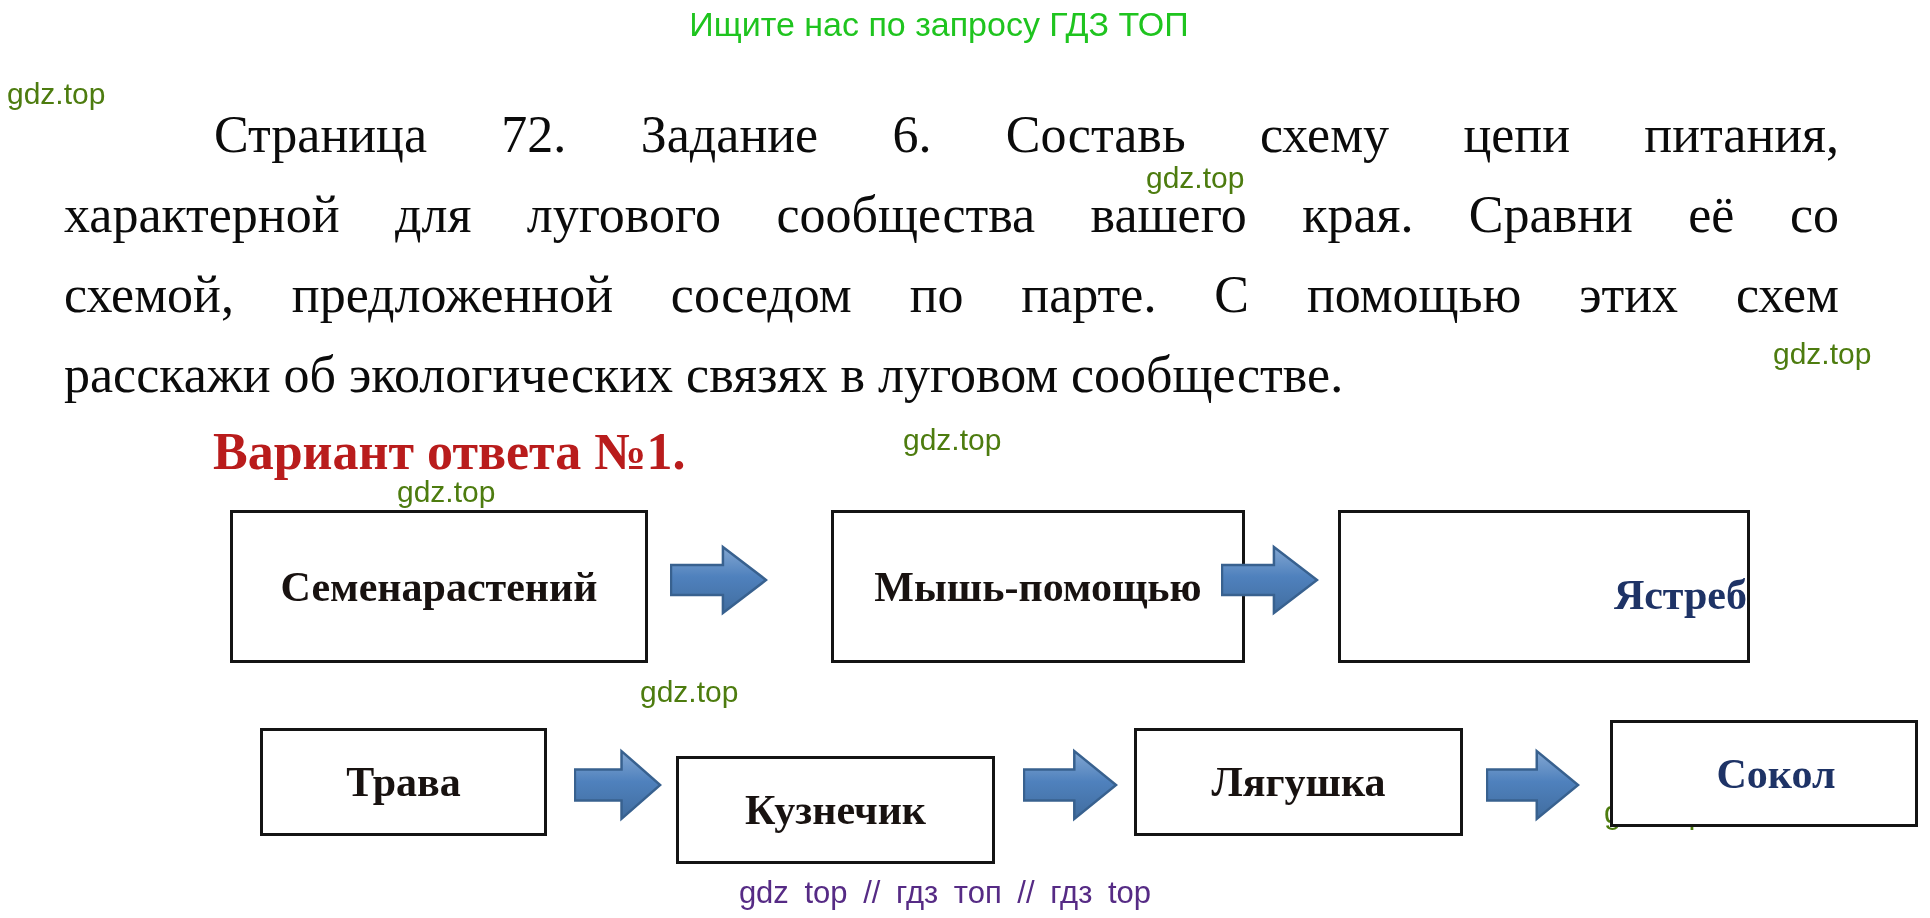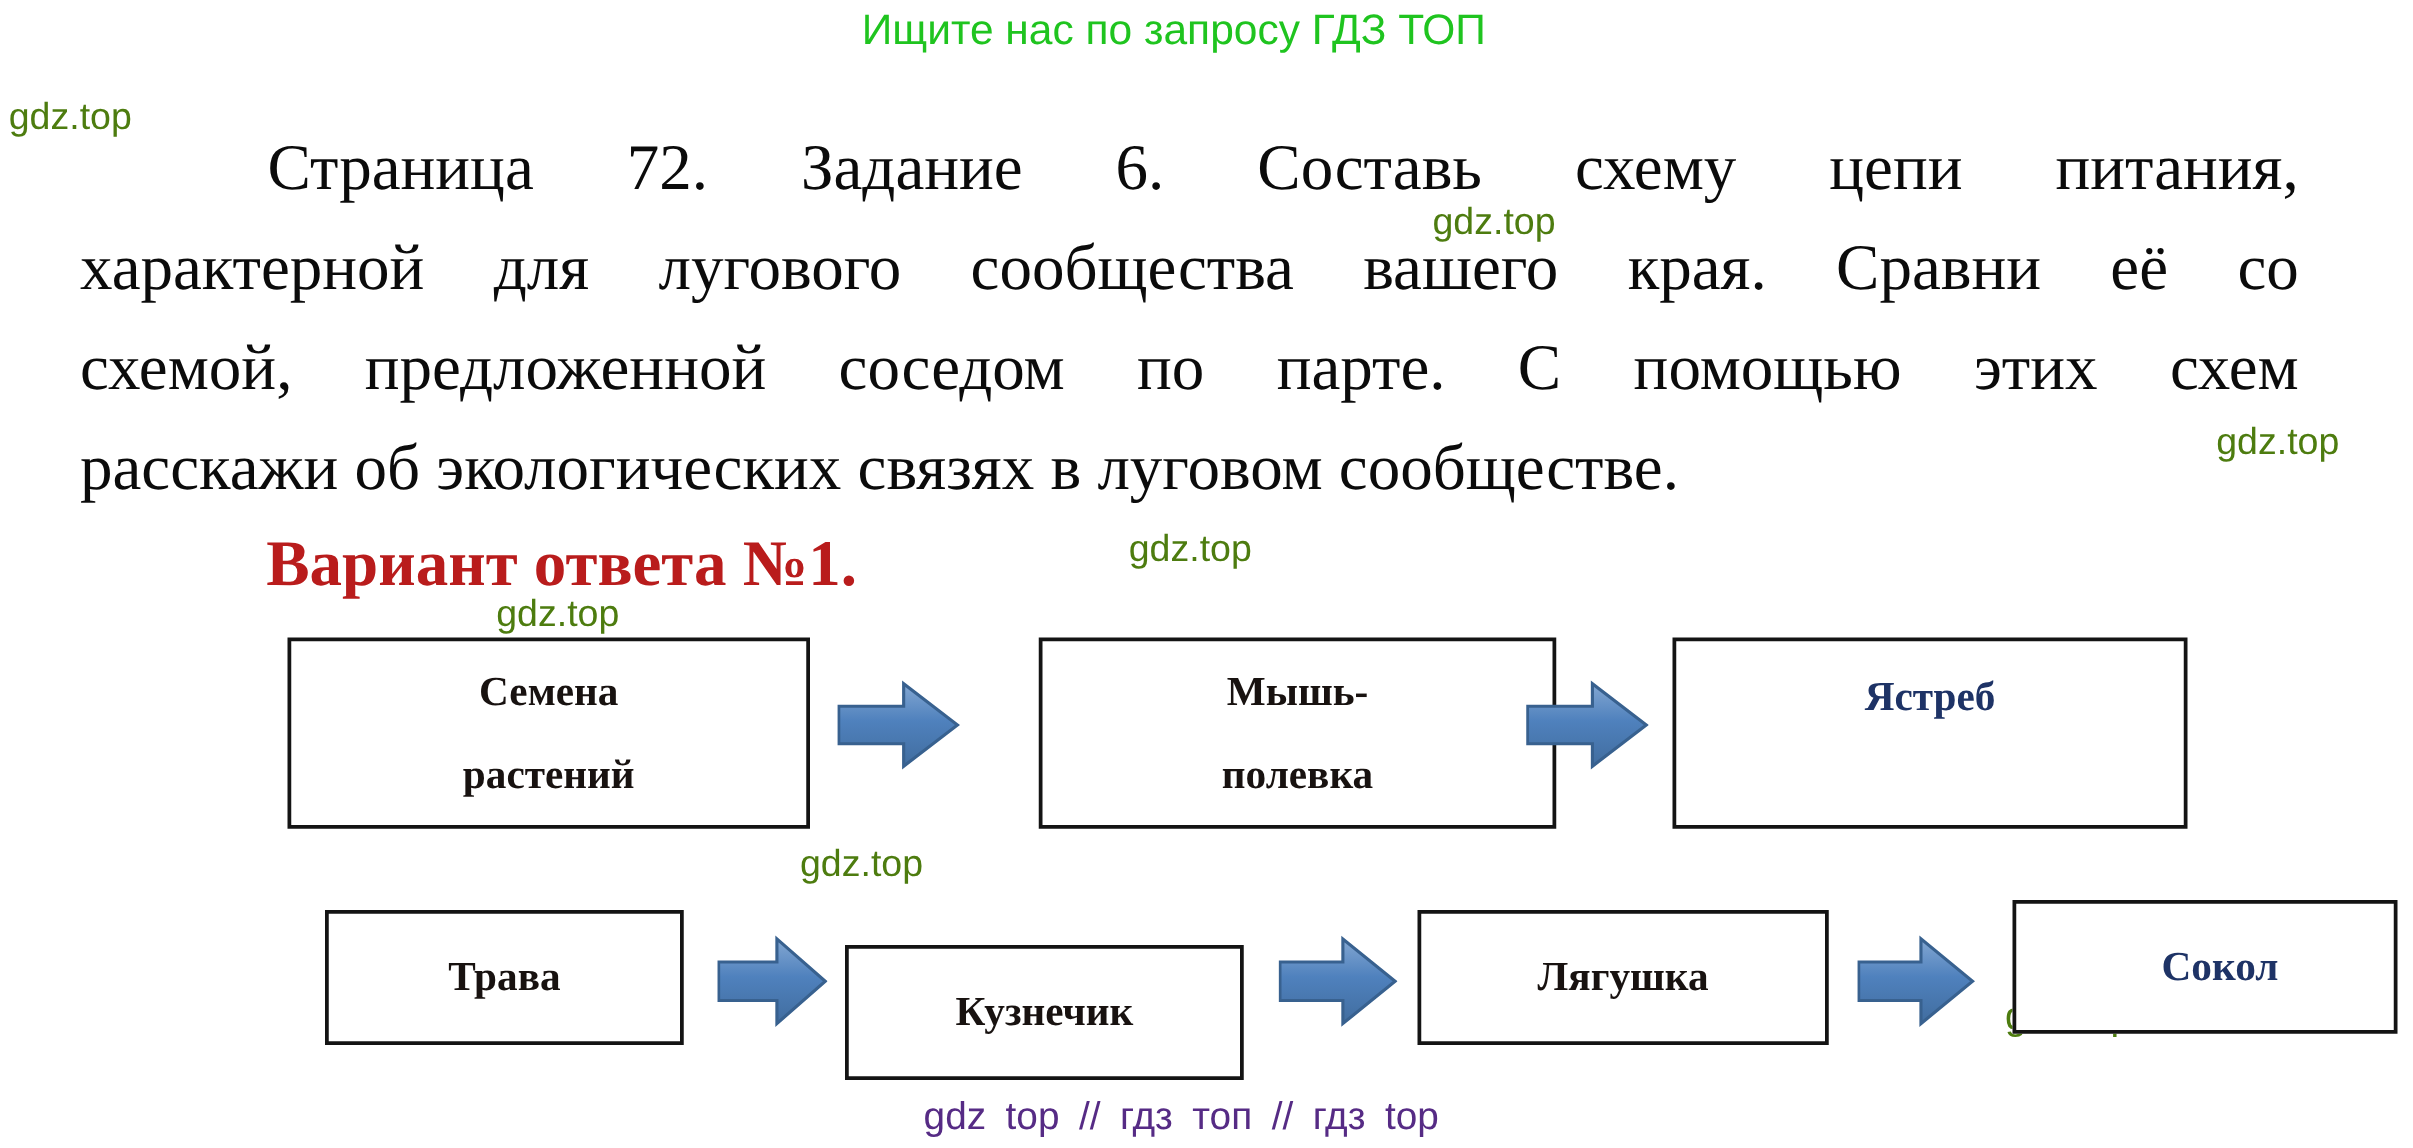--- a/index.html
+++ b/index.html
@@ -40,28 +40,28 @@
     position:absolute;left:213px;top:424px;
     font-weight:700;font-size:52px;line-height:56px;
     color:#b91c1c;white-space:nowrap;
   }
   
   .box{
     position:absolute;
     background:#fff;
     border:3px solid #141414;
     box-sizing:border-box;
-    display:flex;flex-direction:column;
+    display:flex;
     align-items:center;justify-content:center;
     font-family:"Liberation Serif",serif;
-    font-weight:700;font-size:33px;line-height:66px;
+    font-weight:700;font-size:42px;line-height:66px;
     color:#181210;text-align:center;
   }
   .box .navy{color:#1e3366;}
-  .box-hawk{justify-content:flex-start;padding-top:16px;line-height:58px;}
+  .box-hawk{justify-content:flex-end;padding-top:16px;line-height:58px;}
   .arrow{position:absolute;}
   .footer{
     position:absolute;left:-20px;top:875px;width:1930px;
     text-align:center;
     font-family:"Liberation Sans",sans-serif;
     font-size:31px;line-height:36px;
     color:#562b85;
     word-spacing:7px;
     white-space:nowrap;
   }
@@ -105,21 +105,21 @@
     <span>Семена</span>
     <span>растений</span>
   </div>
 
   <svg class="arrow" style="left:670px;top:542px;" width="98" height="76" viewBox="0 0 100 76" preserveAspectRatio="none">
     <path d="M1,23 H54 V5 L98,38 L54,71 V53 H1 Z" fill="url(#agrad)" stroke="#38618f" stroke-width="2.5" vector-effect="non-scaling-stroke"></path>
   </svg>
 
   <div class="box" style="left:783px;top:510px;width:414px;height:153px;margin-left:48px;">
     <span>Мышь-</span>
-    <span>полевка</span>
+    <span>помощью</span>
   </div>
 
   <svg class="arrow" style="left:1221px;top:542px;" width="98" height="76" viewBox="0 0 100 76" preserveAspectRatio="none">
     <path d="M1,23 H54 V5 L98,38 L54,71 V53 H1 Z" fill="url(#agrad)" stroke="#38618f" stroke-width="2.5" vector-effect="non-scaling-stroke"></path>
   </svg>
 
   <div class="box box-hawk" style="left:1338px;top:510px;width:412px;height:153px;">
     <span class="navy">Ястреб</span>
   </div>
 

